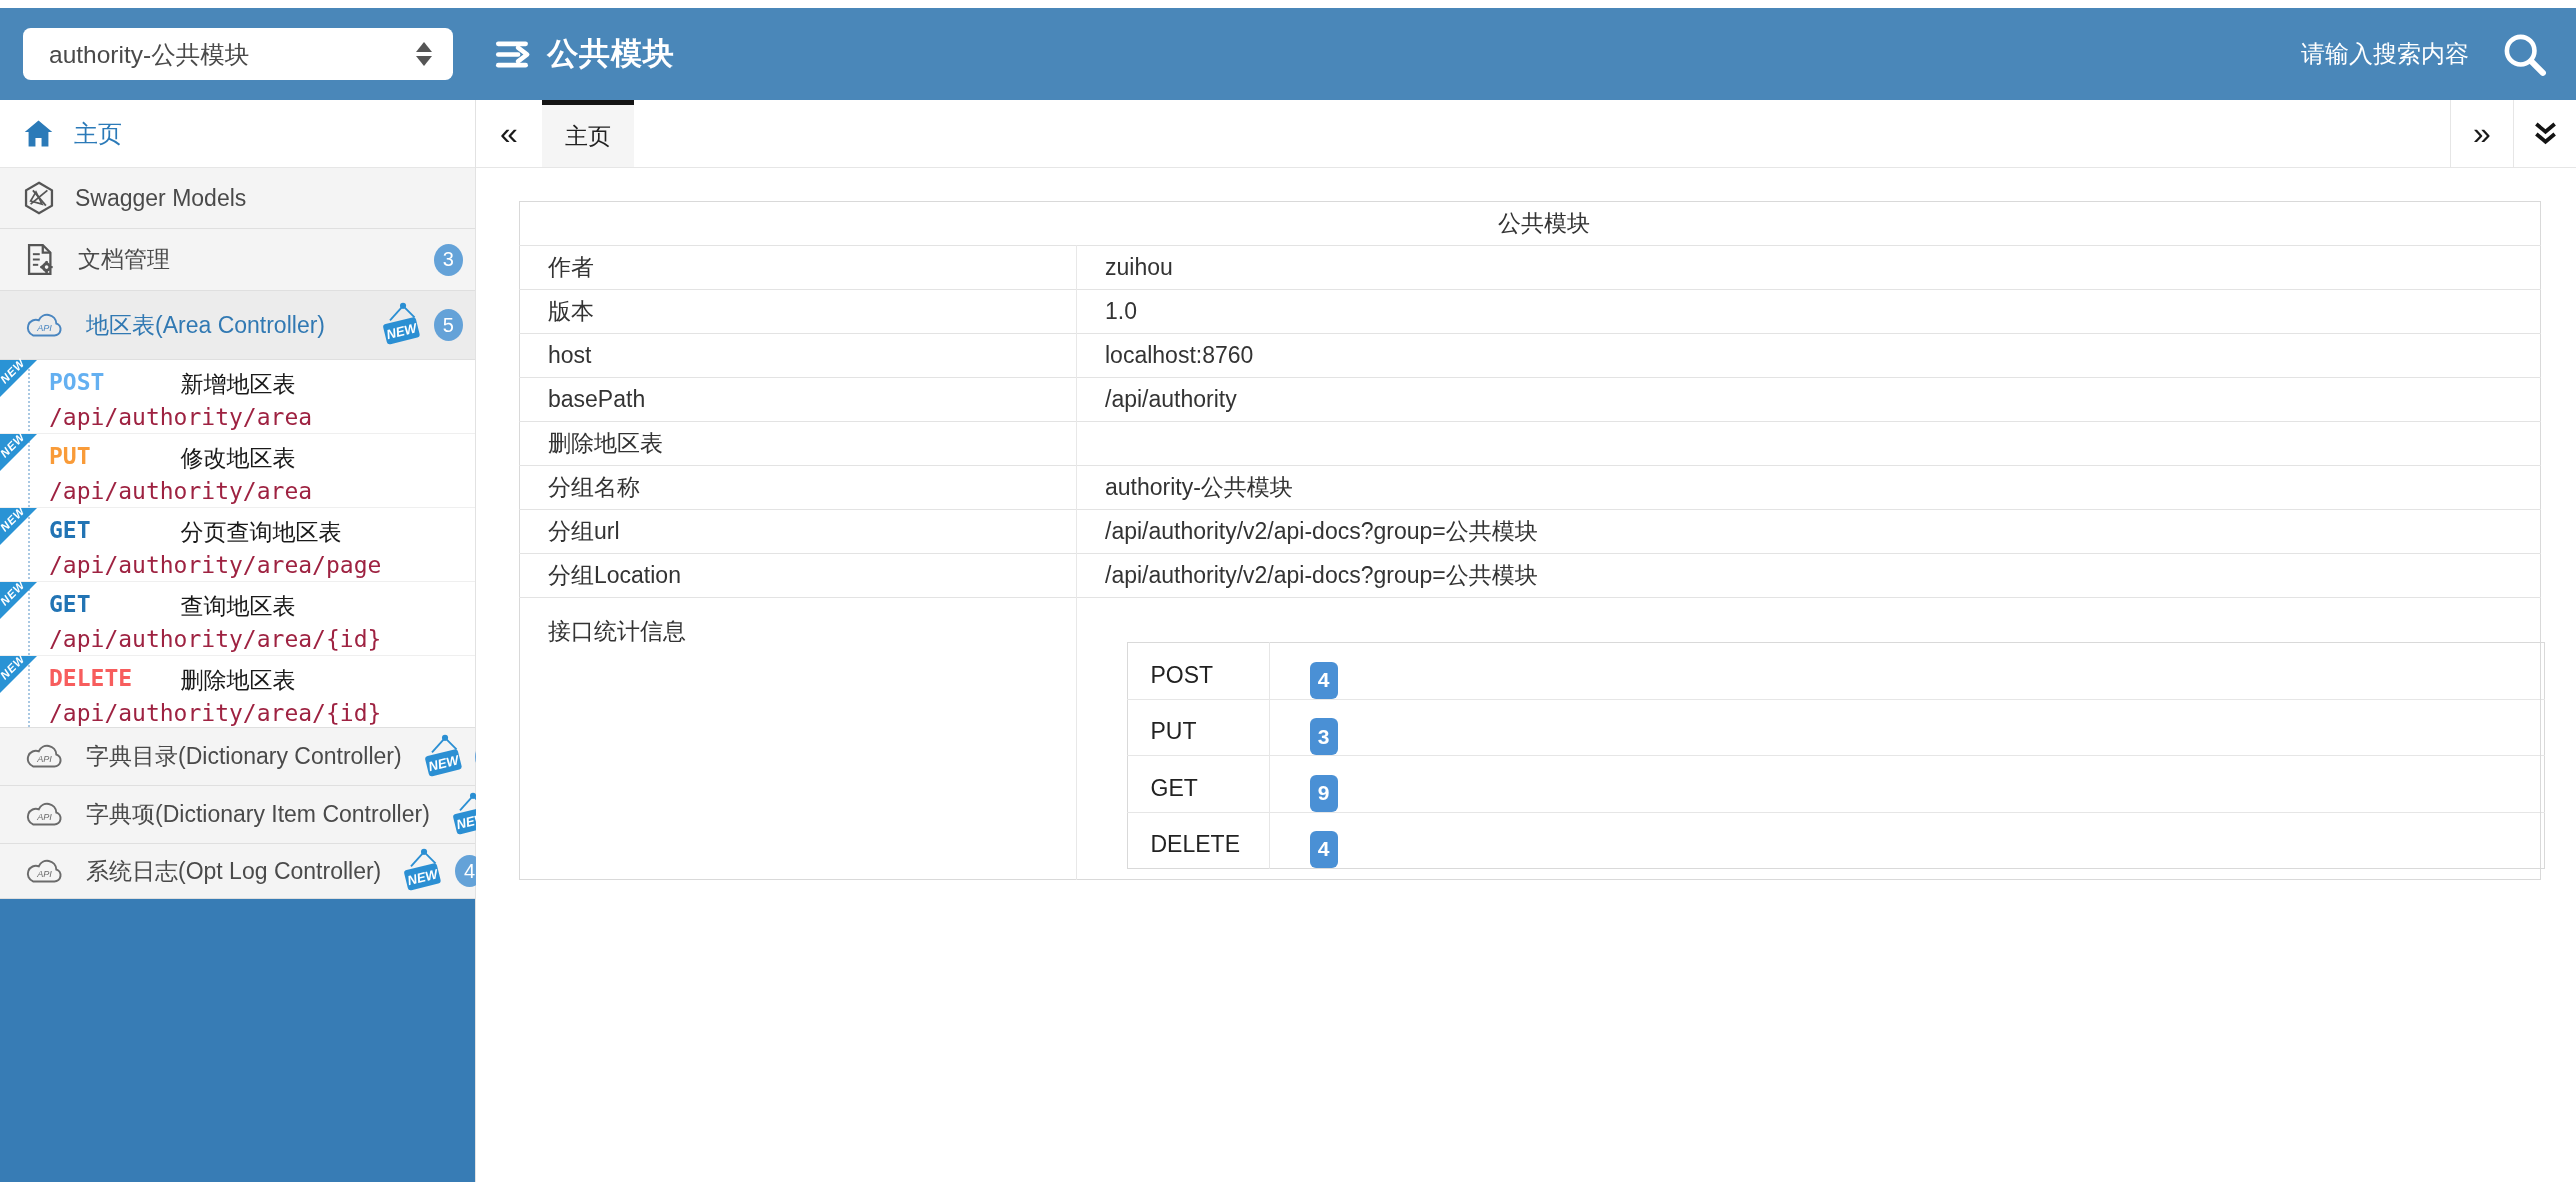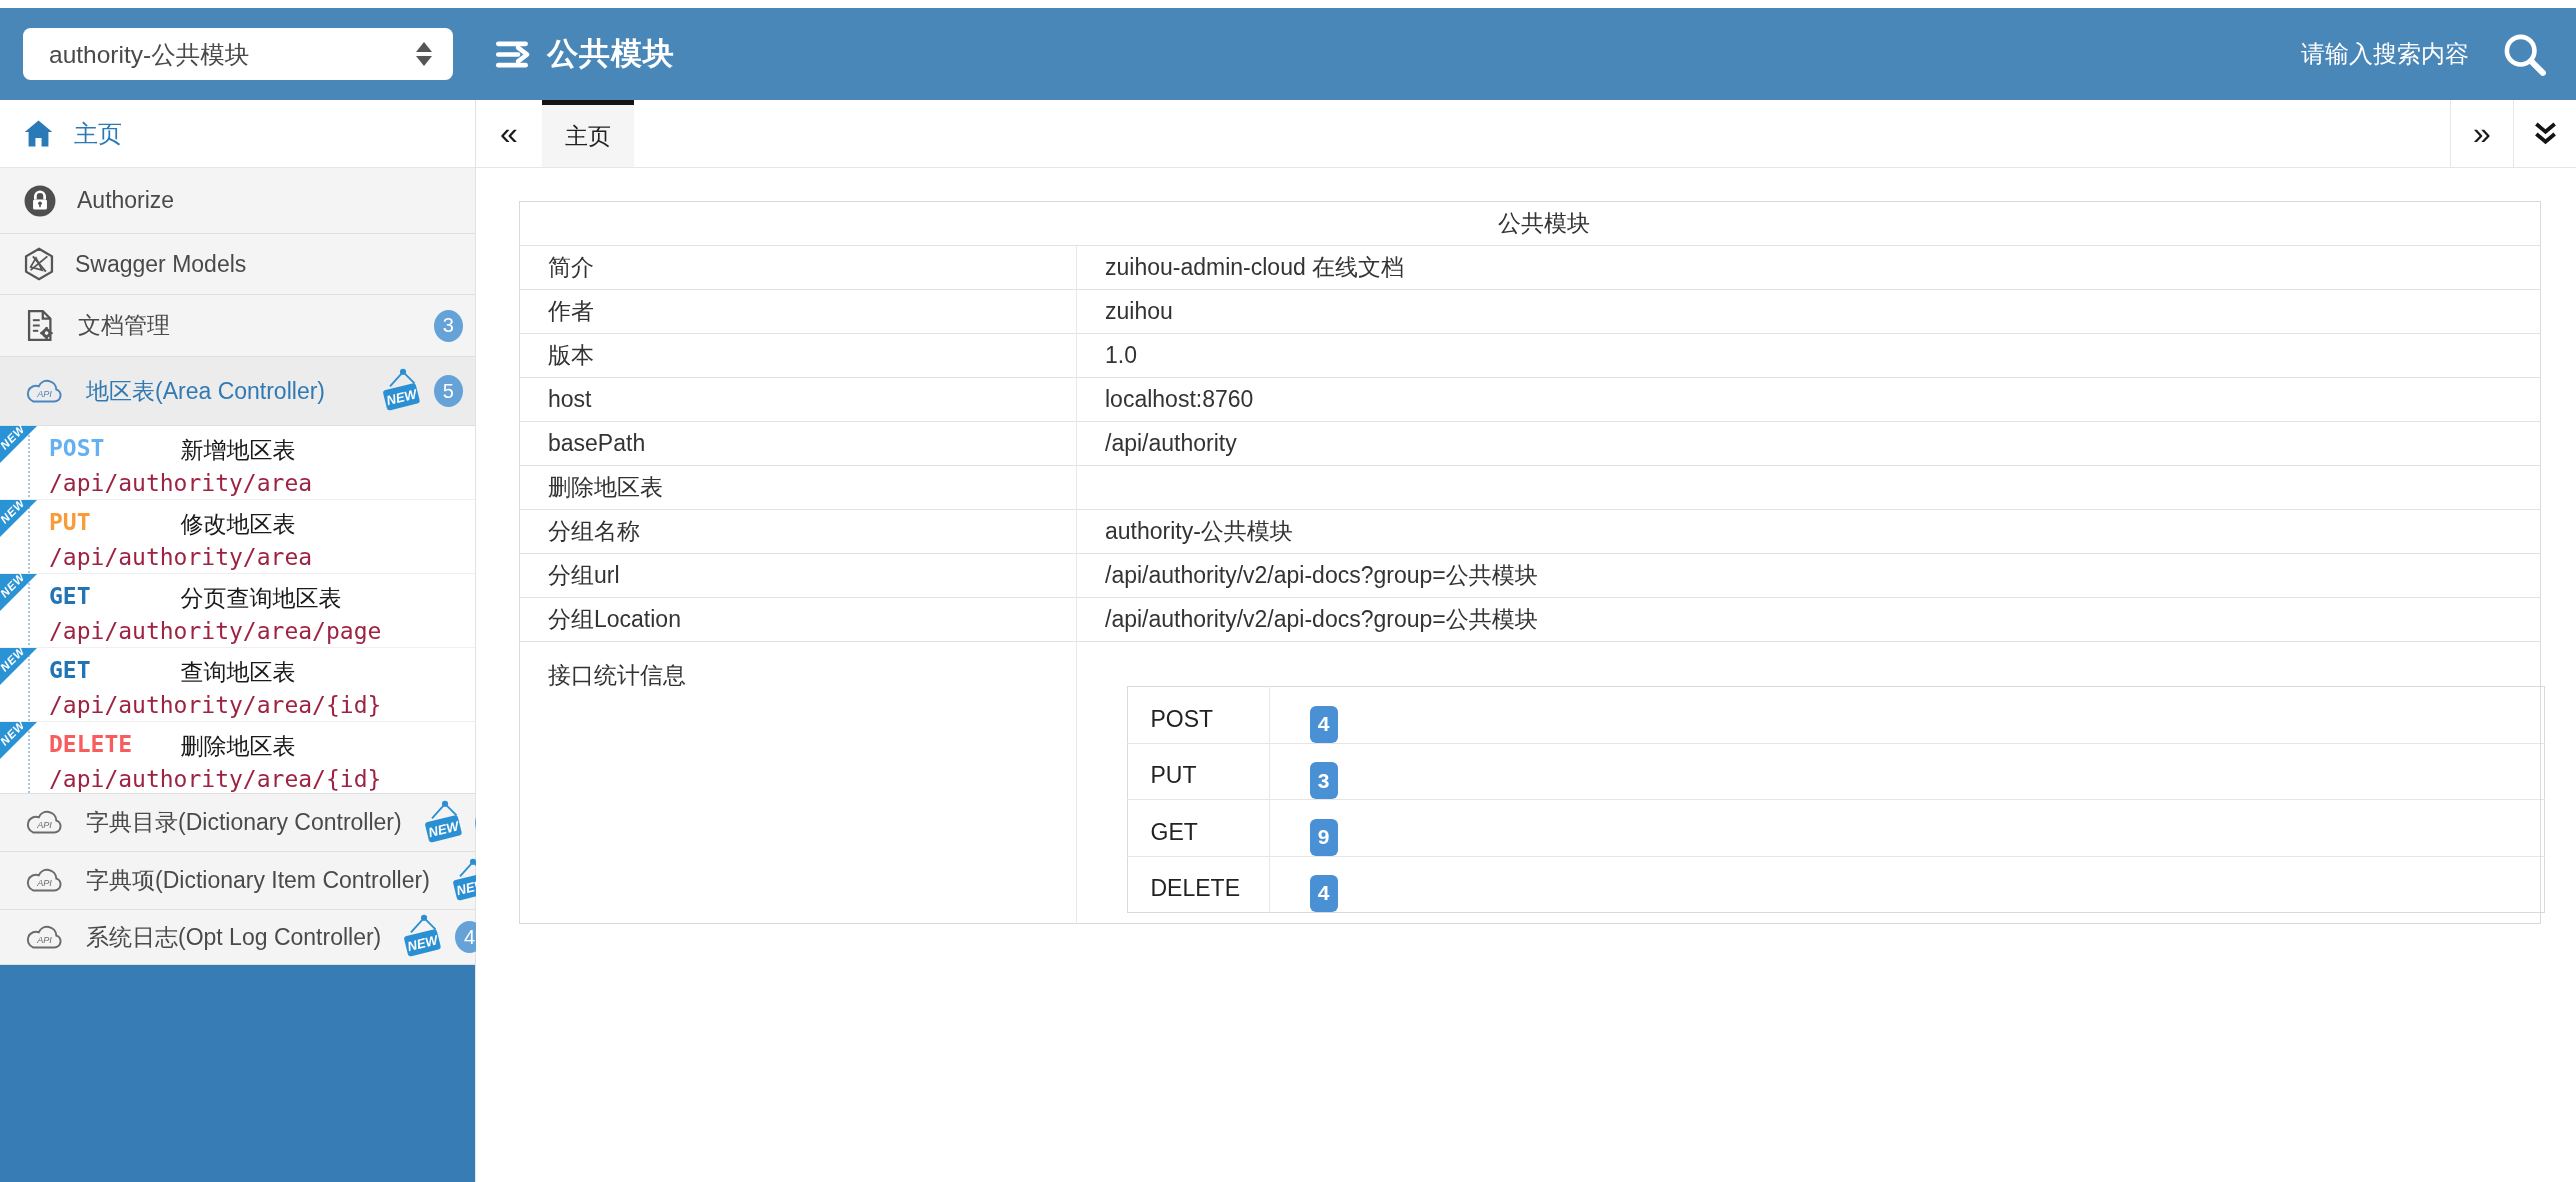--- a/index.html
+++ b/index.html
@@ -120,32 +120,20 @@
 
     <div class="side-row row-home">
       <span>
         <svg width="31" height="29" viewBox="0 0 40 38">
           <path d="M20 2 L38 17 L33 17 L33 36 L24 36 L24 25 L16 25 L16 36 L7 36 L7 17 L2 17 Z" fill="#2b7ab8"></path>
         </svg>
       </span>
       <span class="side-label">主页</span>
     </div>
 
-    <div class="side-row row-plain row-auth">
-      <span>
-        <svg width="34" height="34" viewBox="0 0 44 44">
-          <circle cx="22" cy="22" r="20" fill="#4f4f4f"></circle>
-          <path d="M16 20 v-4 a6 6 0 0 1 12 0 v4" fill="none" stroke="#fff" stroke-width="3.5"></path>
-          <rect x="13" y="20" width="18" height="13" rx="2" fill="#fff"></rect>
-          <circle cx="22" cy="25" r="2.4" fill="#4f4f4f"></circle>
-          <rect x="21" y="25" width="2" height="5" fill="#4f4f4f"></rect>
-        </svg>
-      </span>
-      <span class="side-label">Authorize</span>
-    </div>
 
     <div class="side-row row-plain row-swagger">
       <span>
         <svg width="32" height="34" viewBox="0 0 42 44">
           <path d="M21 2 L38 12 L38 32 L21 42 L4 32 L4 12 Z" fill="none" stroke="#555" stroke-width="3"></path>
           <line x1="10" y1="30" x2="32" y2="12" stroke="#555" stroke-width="2.4"></line>
           <line x1="13" y1="12" x2="30" y2="32" stroke="#555" stroke-width="2.4"></line>
           <path d="M17 14 L25 30 L10 26 Z" fill="none" stroke="#555" stroke-width="2.2"></path>
         </svg>
       </span>
@@ -346,24 +334,20 @@
 
     <div class="content">
       <table class="info-table">
         <colgroup>
             <col class="c-label">
             <col>
           </colgroup>
         <tbody>
             <tr class="info-title">
               <td colspan="2" style="border-top:none;">公共模块</td>
-            </tr>
-        <tr>
-              <td class="td-label">简介</td>
-              <td>zuihou-admin-cloud 在线文档</td>
             </tr>
         <tr>
               <td class="td-label">作者</td>
               <td>zuihou</td>
             </tr>
         <tr>
               <td class="td-label">版本</td>
               <td>1.0</td>
             </tr>
         <tr>

